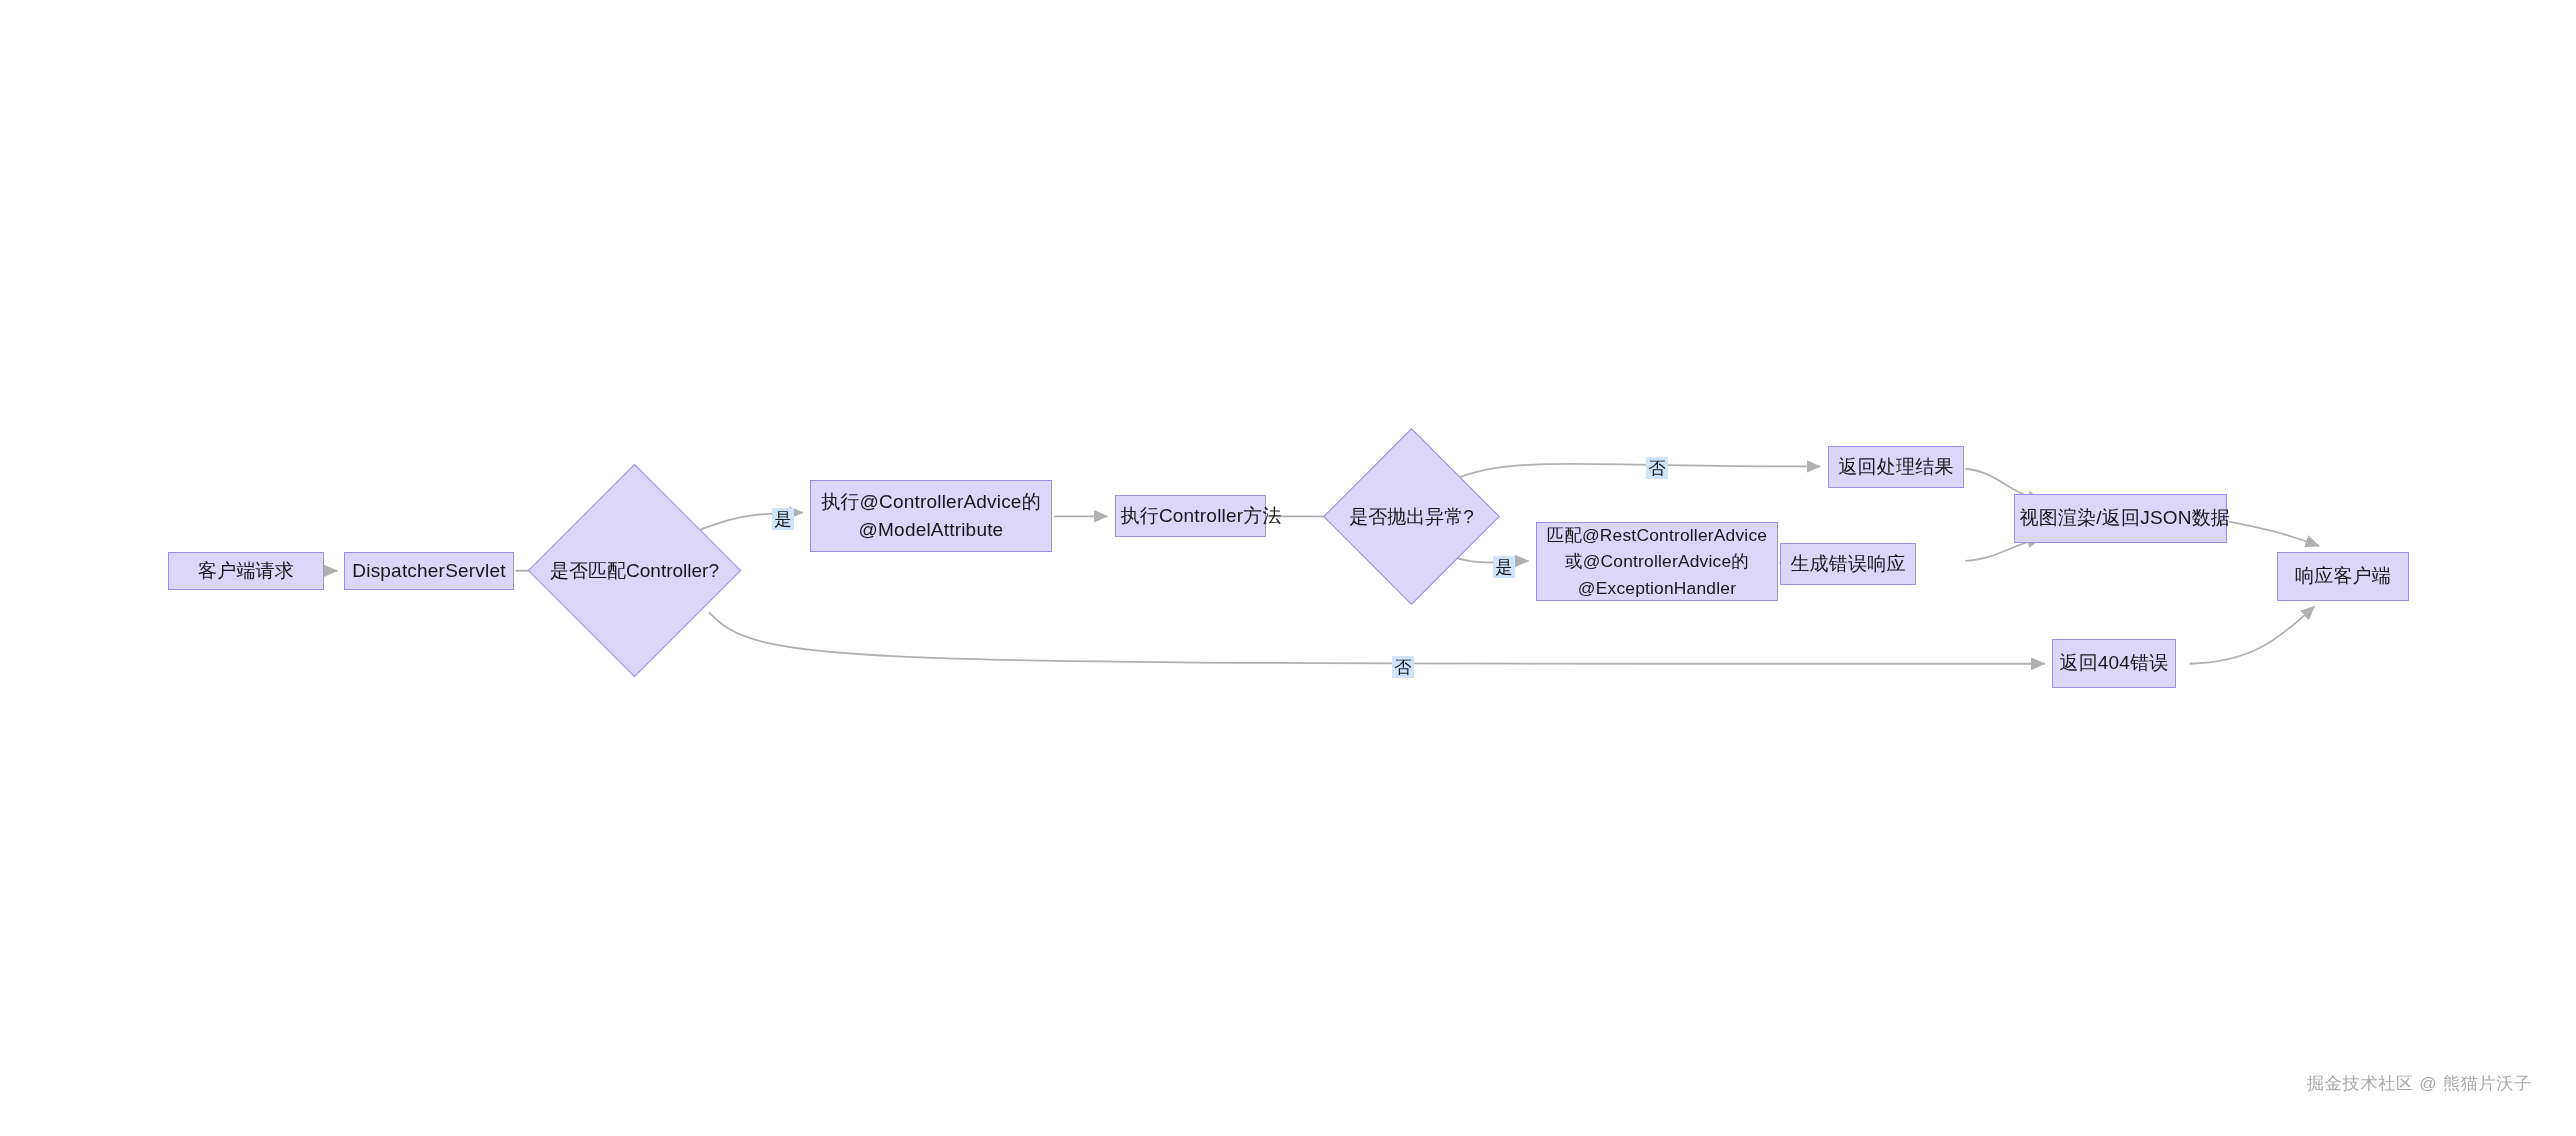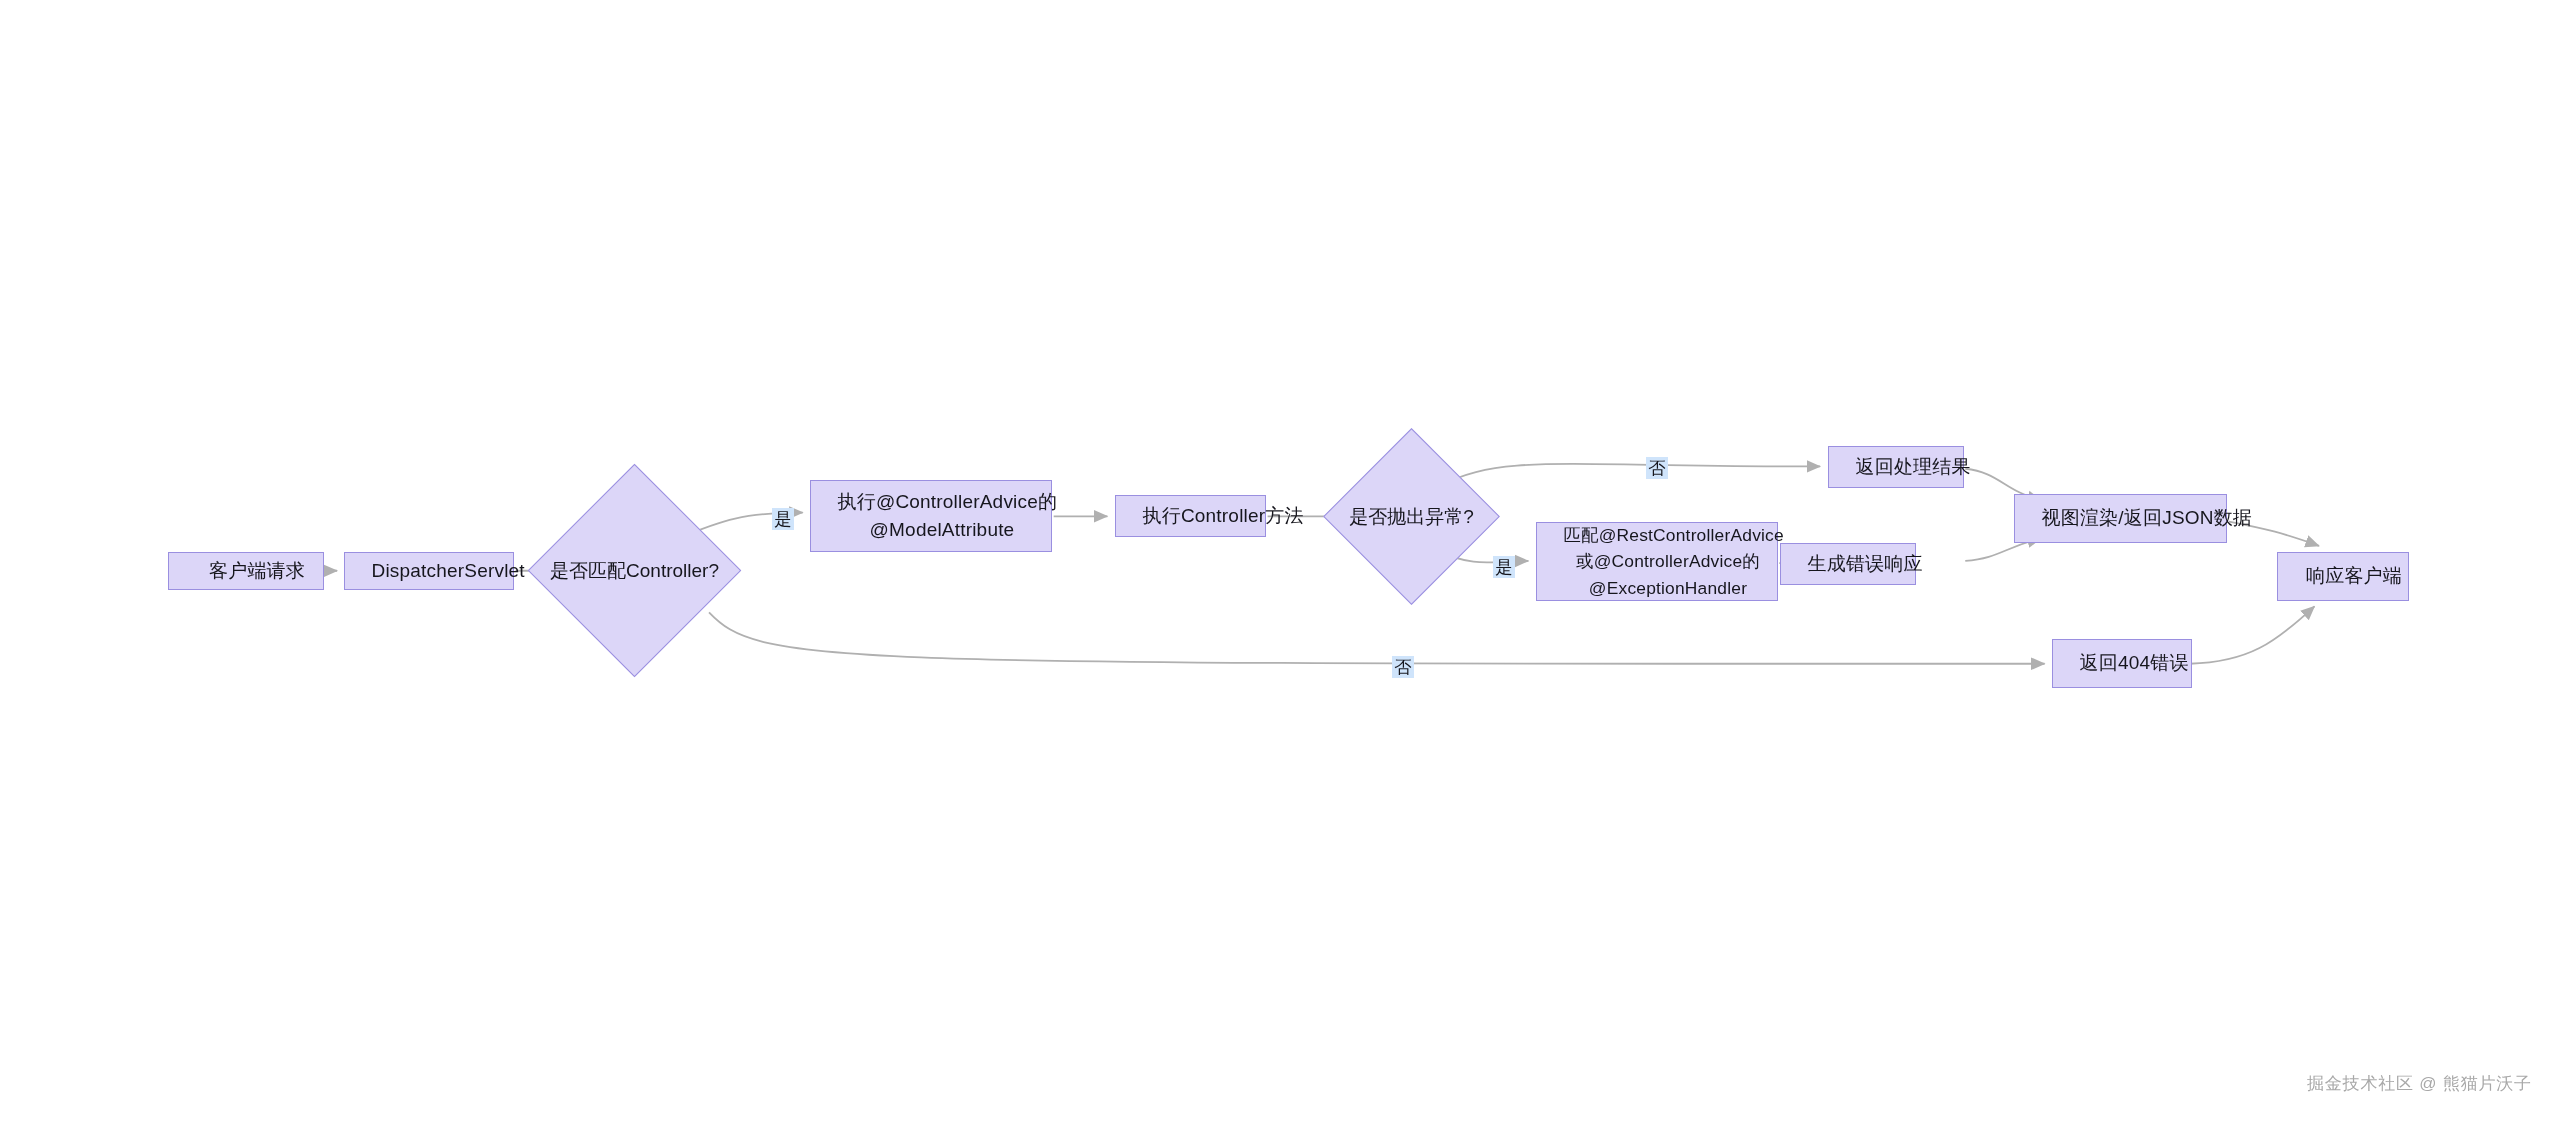--- a/index.html
+++ b/index.html
@@ -33,21 +33,20 @@
     background: #dcd6f8;
     border: 1.5px solid #9a8fe0;
     display: flex;
     align-items: center;
     justify-content: center;
     text-align: center;
     color: #16161d;
     font-size: 19px;
     line-height: 1.5;
     letter-spacing: 0.2px;
-    padding-left: 22px;
   }
   .node .lines {
     width: 100%;
     padding: 0 4.5px;
     box-sizing: border-box;
   }
   .node .lines div {
     white-space: nowrap;
   }
   .diamond {
@@ -181,21 +180,21 @@
         <div>视图渲染/返回JSON数据</div>
       </div>
   </div>
 
   <div class="node" style="left:2277px; top:552px; width:132px; height:49px;">
     <div class="lines">
         <div>响应客户端</div>
       </div>
   </div>
 
-  <div class="node" style="left:2052px; top:639px; width:140px; height:49px;">
+  <div class="node" style="left:2052px; top:639px; width:124px; height:49px;">
     <div class="lines">
         <div>返回404错误</div>
       </div>
   </div>
 
   <div class="edge-label" style="left:772px; top:508px;">是</div>
   <div class="edge-label" style="left:1646px; top:457px;">否</div>
   <div class="edge-label" style="left:1493px; top:556px;">是</div>
   <div class="edge-label" style="left:1392px; top:656px;">否</div>
 

